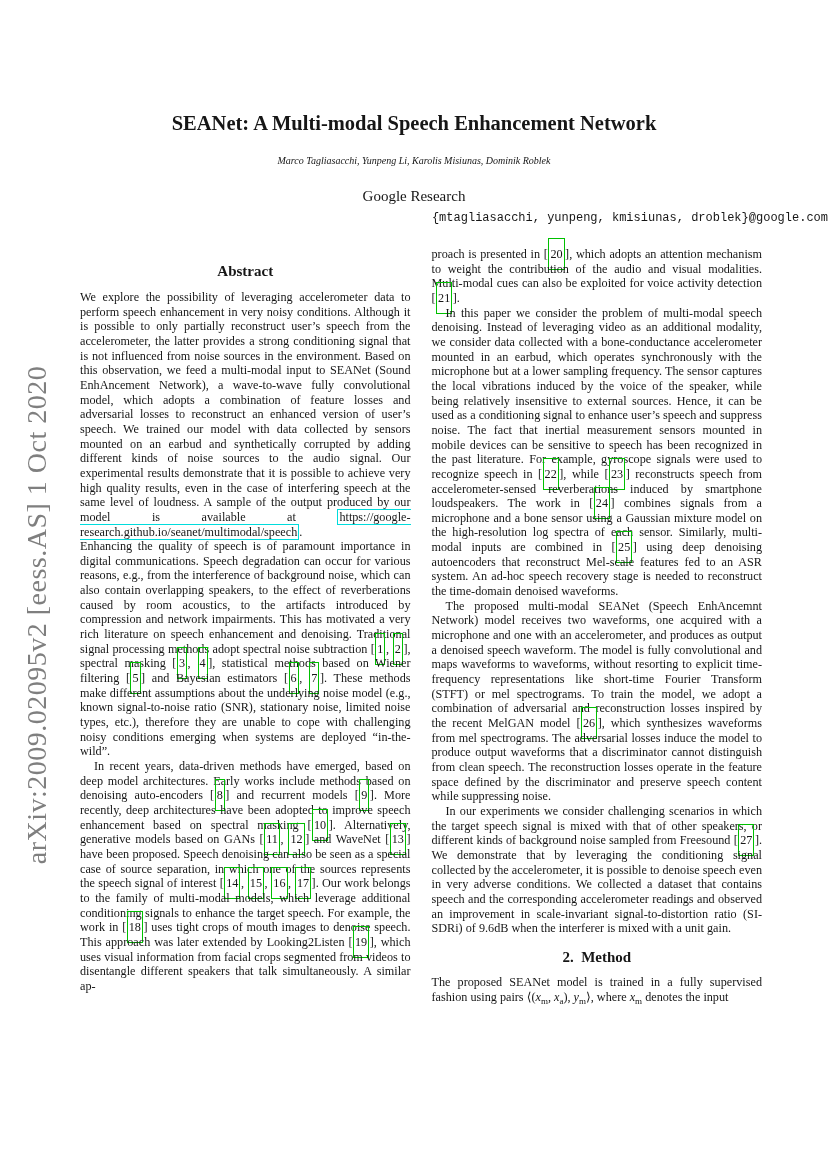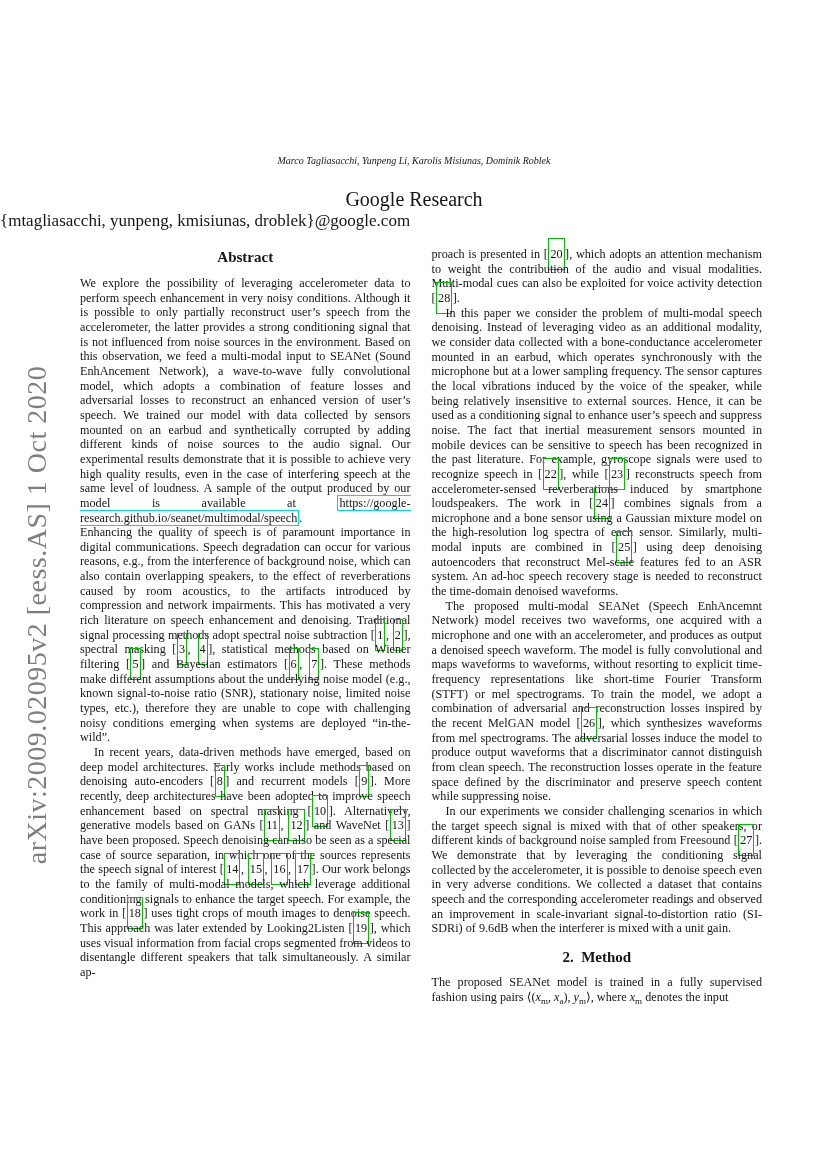--- a/index.html
+++ b/index.html
@@ -26,46 +26,46 @@
   .paper-title {
     position: absolute; top: 112px; left: 0; right: 0;
     text-align: center; font-size: 20.5px; font-weight: bold;
   }
   .authors-line {
     position: absolute; top: 155px; left: 0; right: 0;
     text-align: center; font-style: italic; font-size: 10px;
   }
   .affiliation-line {
     position: absolute; top: 188px; left: 0; right: 0;
-    text-align: center; font-size: 20px;
+    text-align: center; font-size: 15px;
   }
   .emails-line {
     position: absolute; top: 211px; left: 0; right: 0;
-    text-align: left; font-family: Liberation Serif, serif; font-size: 17px;
+    text-align: right; font-family: Liberation Mono, monospace; font-size: 12px;
   }
   
   .columns {
     position: absolute; top: 247px; left: 80px; right: 66px;
     display: flex; gap: 21px;
   }
   .col { flex: 1; min-width: 0; }
   .para {
     margin: 0;
     font-size: 12.2px;
     line-height: 14.65px;
     text-align: justify;
     hyphens: auto;
     -webkit-hyphens: auto;
   }
   .para.ind { text-indent: 14px; }
   .sec-heading {
     text-align: center; font-weight: bold; font-size: 15px;
     margin: 13px 0 9px 0; white-space: pre-wrap;
   }
-  .sec-heading:first-child { margin-top: 2px; margin-bottom: 10px; }
+  .sec-heading:first-child { margin-top: 16px; margin-bottom: 10px; }
   .bold { font-weight: bold; }
   .cite-box {
     border: 1px solid var(--cite-green, #00c000);
     padding: 8px 1px;
     margin: 0 0.5px;
   }
   .link-box {
     border: 1px solid var(--link-cyan, #00dcdc);
     padding: 0 1px;
   }
@@ -74,36 +74,37 @@
 </style>
 </head>
 <body>
 
 <div class="page">
 
   <div class="arxiv-anchor">
     <div class="arxiv-inner">arXiv:2009.02095v2  [eess.AS]  1 Oct 2020</div>
   </div>
 
+  <div class="paper-title">SEANet: A Multi-modal Speech Enhancement Network</div>
 
   <div class="authors-line">Marco Tagliasacchi, Yunpeng Li, Karolis Misiunas, Dominik Roblek</div>
 
   <div class="affiliation-line">Google Research</div>
 
   <div class="emails-line">{mtagliasacchi, yunpeng, kmisiunas, droblek}@google.com</div>
 
   <div class="columns">
     <div class="col" id="left-col">
         <div class="sec-heading">Abstract</div>
         <p class="para">We explore the possibility of leveraging accelerometer data to perform speech enhancement in very noisy conditions.  Although it is possible to only partially reconstruct user’s speech from the accelerometer, the latter provides a strong conditioning signal that is not influenced from noise sources in the environment.  Based on this observation, we feed a multi-modal input to SEANet (Sound EnhAncement Network), a wave-to-wave fully convolutional model, which adopts a combination of feature losses and adversarial losses to reconstruct an enhanced version of user’s speech.  We trained our model with data collected by sensors mounted on an earbud and synthetically corrupted by adding different kinds of noise sources to the audio signal.  Our experimental results demonstrate that it is possible to achieve very high quality results, even in the case of interfering speech at the same level of loudness.  A sample of the output produced by our model is available at <span class="link-box">https://google-research.github.io/seanet/multimodal/speech</span>.</p>
         <p class="para">Enhancing the quality of speech is of paramount importance in digital communications. Speech degradation can occur for various reasons, e.g., from the interference of background noise, which can also contain overlapping speakers, to the effect of reverberations caused by room acoustics, to the artifacts introduced by compression and network impairments. This has motivated a very rich literature on speech enhancement and denoising. Traditional signal processing methods adopt spectral noise subtraction <span>[<span class="cite-box">1</span>, <span class="cite-box">2</span>]</span>, spectral masking <span>[<span class="cite-box">3</span>, <span class="cite-box">4</span>]</span>, statistical methods based on Wiener filtering <span>[<span class="cite-box">5</span>]</span> and Bayesian estimators <span>[<span class="cite-box">6</span>, <span class="cite-box">7</span>]</span>. These methods make different assumptions about the underlying noise model (e.g., known signal-to-noise ratio (SNR), stationary noise, limited noise types, etc.), therefore they are unable to cope with challenging noisy conditions emerging when systems are deployed “in-the-wild”.</p>
         <p class="para ind">In recent years, data-driven methods have emerged, based on deep model architectures.  Early works include methods based on denoising auto-encoders <span>[<span class="cite-box">8</span>]</span> and recurrent models <span>[<span class="cite-box">9</span>]</span>. More recently, deep architectures have been adopted to improve speech enhancement based on spectral masking <span>[<span class="cite-box">10</span>]</span>. Alternatively, generative models based on GANs <span>[<span class="cite-box">11</span>, <span class="cite-box">12</span>]</span> and WaveNet <span>[<span class="cite-box">13</span>]</span> have been proposed.  Speech denoising can also be seen as a special case of source separation, in which one of the sources represents the speech signal of interest <span>[<span class="cite-box">14</span>, <span class="cite-box">15</span>, <span class="cite-box">16</span>, <span class="cite-box">17</span>]</span>. Our work belongs to the family of multi-modal models, which leverage additional conditioning signals to enhance the target speech.  For example, the work in <span>[<span class="cite-box">18</span>]</span> uses tight crops of mouth images to denoise speech.  This approach was later extended by Looking2Listen <span>[<span class="cite-box">19</span>]</span>, which uses visual information from facial crops segmented from videos to disentangle different speakers that talk simultaneously.  A similar ap-</p>
       </div>
     <div class="col" id="right-col">
-        <p class="para">proach is presented in <span>[<span class="cite-box">20</span>]</span>, which adopts an attention mechanism to weight the contribution of the audio and visual modalities. Multi-modal cues can also be exploited for voice activity detection <span>[<span class="cite-box">28</span>]</span>.</p>
+        <p class="para">proach is presented in <span>[<span class="cite-box">20</span>]</span>, which adopts an attention mechanism to weight the contribution of the audio and visual modalities. Multi-modal cues can also be exploited for voice activity detection <span>[<span class="cite-box">21</span>]</span>.</p>
         <p class="para ind">In this paper we consider the problem of multi-modal speech denoising.  Instead of leveraging video as an additional modality, we consider data collected with a bone-conductance accelerometer mounted in an earbud, which operates synchronously with the microphone but at a lower sampling frequency. The sensor captures the local vibrations induced by the voice of the speaker, while being relatively insensitive to external sources.  Hence, it can be used as a conditioning signal to enhance user’s speech and suppress noise. The fact that inertial measurement sensors mounted in mobile devices can be sensitive to speech has been recognized in the past literature. For example, gyroscope signals were used to recognize speech in <span>[<span class="cite-box">22</span>]</span>, while <span>[<span class="cite-box">23</span>]</span> reconstructs speech from accelerometer-sensed reverberations induced by smartphone loudspeakers.  The work in <span>[<span class="cite-box">24</span>]</span> combines signals from a microphone and a bone sensor using a Gaussian mixture model on the high-resolution log spectra of each sensor.  Similarly, multi-modal inputs are combined in <span>[<span class="cite-box">25</span>]</span> using deep denoising autoencoders that reconstruct Mel-scale features fed to an ASR system.  An ad-hoc speech recovery stage is needed to reconstruct the time-domain denoised waveforms.</p>
         <p class="para ind">The proposed multi-modal SEANet (Speech EnhAncemnt Network) model receives two waveforms, one acquired with a microphone and one with an accelerometer, and produces as output a denoised speech waveform.  The model is fully convolutional and maps waveforms to waveforms, without resorting to explicit time-frequency representations like short-time Fourier Transform (STFT) or mel spectrograms.  To train the model, we adopt a combination of adversarial and reconstruction losses inspired by the recent MelGAN model <span>[<span class="cite-box">26</span>]</span>, which synthesizes waveforms from mel spectrograms.  The adversarial losses induce the model to produce output waveforms that a discriminator cannot distinguish from clean speech.  The reconstruction losses operate in the feature space defined by the discriminator and preserve speech content while suppressing noise.</p>
         <p class="para ind">In our experiments we consider challenging scenarios in which the target speech signal is mixed with that of other speakers, or different kinds of background noise sampled from Freesound <span>[<span class="cite-box">27</span>]</span>.  We demonstrate that by leveraging the conditioning signal collected by the accelerometer, it is possible to denoise speech even in very adverse conditions.  We collected a dataset that contains speech and the corresponding accelerometer readings and observed an improvement in scale-invariant signal-to-distortion ratio (SI-SDRi) of 9.6dB when the interferer is mixed with a unit gain.</p>
         <div class="sec-heading">2. Method</div>
         <p class="para">The proposed SEANet model is trained in a fully supervised fashion using pairs <span class="math">⟨(</span><span class="math-var"><i>x</i><sub>m</sub></span><span class="math">, </span><span class="math-var"><i>x</i><sub>a</sub></span><span class="math">), </span><span class="math-var"><i>y</i><sub>m</sub></span><span class="math">⟩</span>, where <span class="math-var"><i>x</i><sub>m</sub></span> denotes the input</p>
       </div>
   </div>
 
 </div>
 

